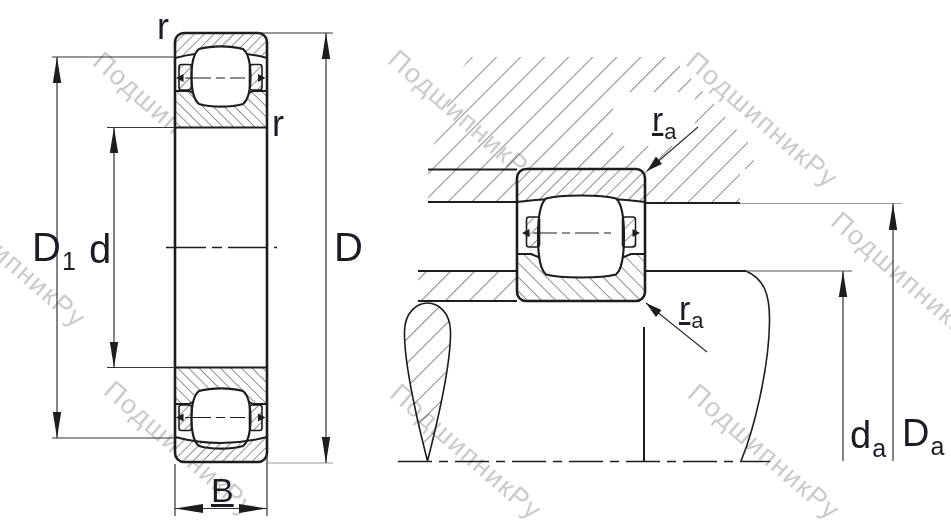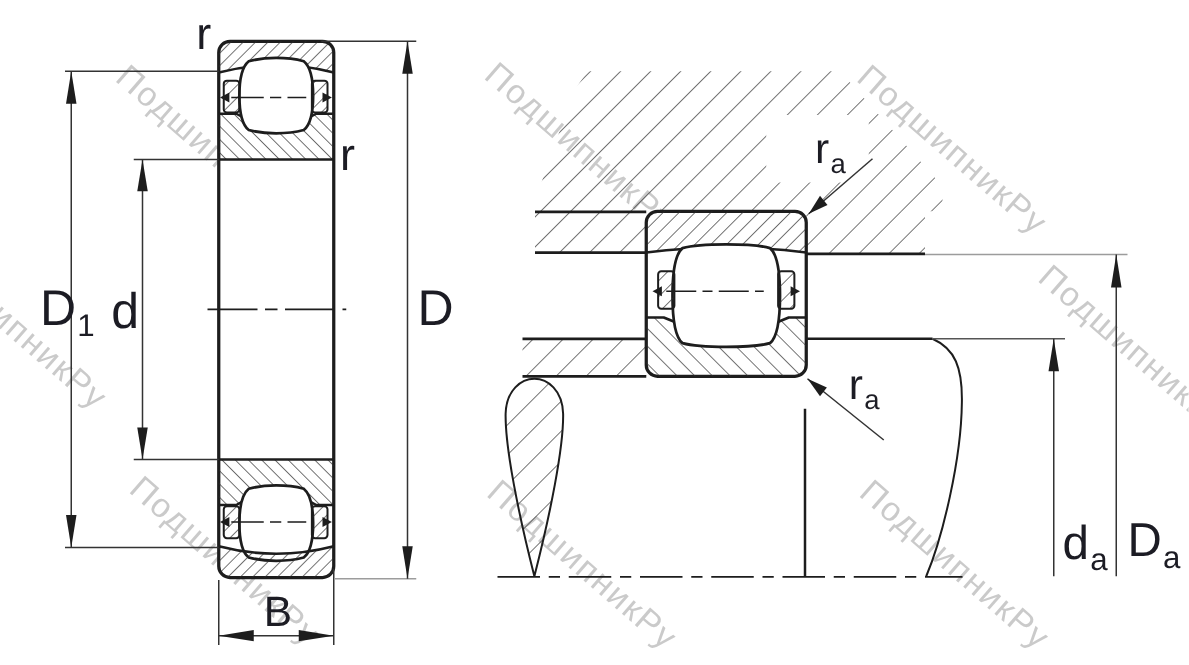--- a/index.html
+++ b/index.html
@@ -12,21 +12,21 @@
     position:absolute;white-space:nowrap;
     transform:rotate(41deg);transform-origin:0 0;
     font-size:27px;letter-spacing:1.5px;color:#c5c5c5;opacity:.9;
     user-select:none;
   }
   #art{position:absolute;left:0;top:0;z-index:2;}
   #label-layer{position:absolute;inset:0;z-index:3;}
   .lbl{position:absolute;color:#1c1c24;line-height:1;white-space:nowrap;}
   .f40{font-size:40px;}
   .f36{font-size:36px;}
-  .f34{font-size:34px;}
+  .f34{font-size:34px;text-decoration:underline;}
   .f38{font-size:38px;}
   .sub{font-size:25px;position:relative;top:9px;left:1px;}
   .sub-s{font-size:22px;position:relative;top:8px;left:1px;}
 </style>
 </head>
 <body>
 
 <div id="stage">
 
   <div id="wm-layer">

